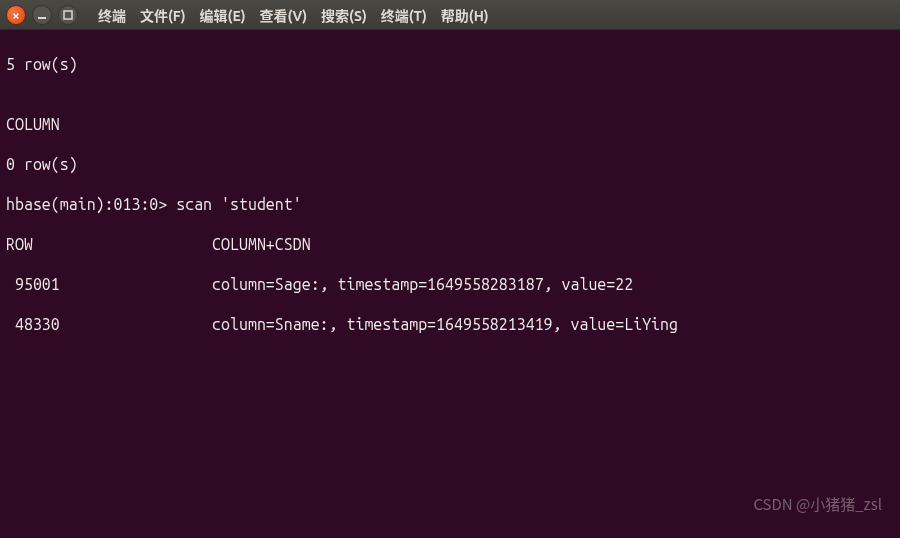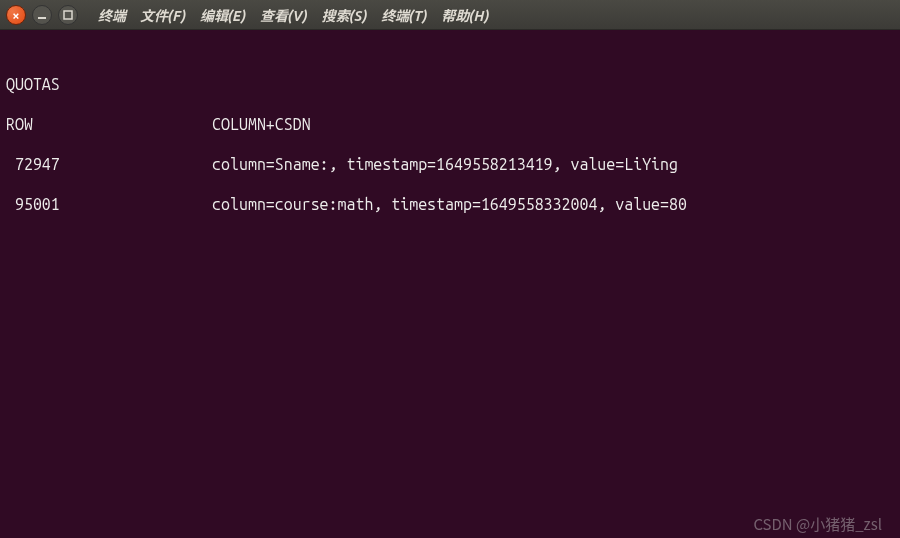--- a/index.html
+++ b/index.html
@@ -42,32 +42,32 @@
       border: 1px solid #6e2309;
       color: #fff;
     }
     .winbtn.plain {
       background: #54534d;
       border: 1px solid #333;
       color: #dcd9d0;
     }
     .winbtn.plain svg { width: 10px; height: 10px; }
     .menus { margin-left: 14px; display: flex; gap: 14px; }
-    .menu-item { color: #dfdbd2; cursor: pointer; font-style: italic; }
+    .menu-item { color: #dfdbd2; cursor: pointer; }
     .terminal {
       padding: 4px 6px 6px 6px;
       line-height: 20px;
       white-space: pre;
       font-variant-ligatures: none;
     }
     .term-line { white-space: pre; }
     .watermark {
       position: absolute;
       right: 18px;
-      bottom: 4px;
+      bottom: 24px;
       font-family: "Noto Sans CJK SC", sans-serif;
       font-size: 15px;
       color: rgba(200,200,200,0.45);
       text-align: right;
     }
   </style>
 </head>
 <body>
 
 <div class="titlebar">
@@ -89,25 +89,28 @@
     <span class="menu-item">文件(F)</span>
     <span class="menu-item">编辑(E)</span>
     <span class="menu-item">查看(V)</span>
     <span class="menu-item">搜索(S)</span>
     <span class="menu-item">终端(T)</span>
     <span class="menu-item">帮助(H)</span>
   </div>
 </div>
 
 <div class="terminal">
+<div class="term-line">5 row(s)</div>
 <div class="term-line"></div>
-<div class="term-line">QUOTAS</div>
+<div class="term-line">COLUMN</div>
+<div class="term-line">0 row(s)</div>
+<div class="term-line">hbase(main):013:0&gt; scan 'student'</div>
 <div class="term-line">ROW                    COLUMN+CSDN</div>
-<div class="term-line"> 72947                 column=Sname:, timestamp=1649558213419, value=LiYing</div>
-<div class="term-line"> 95001                 column=course:math, timestamp=1649558332004, value=80</div>
+<div class="term-line"> 95001                 column=Sage:, timestamp=1649558283187, value=22</div>
+<div class="term-line"> 48330                 column=Sname:, timestamp=1649558213419, value=LiYing</div>
 
 
 
 
 
 
 
 
 
 

